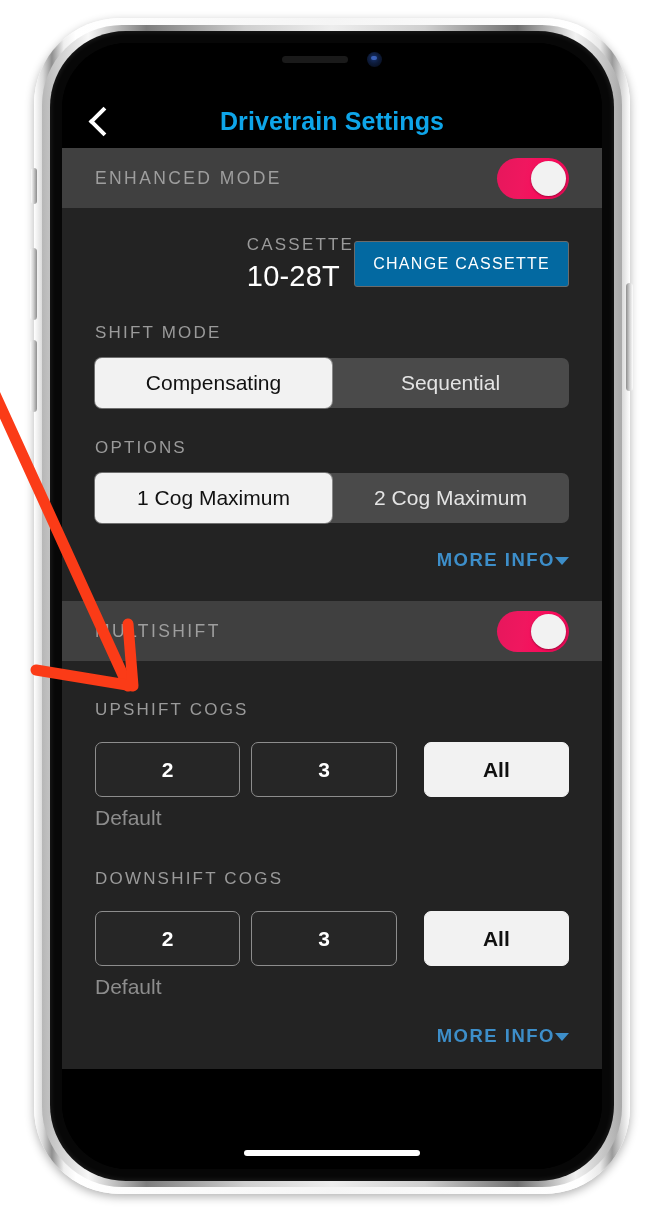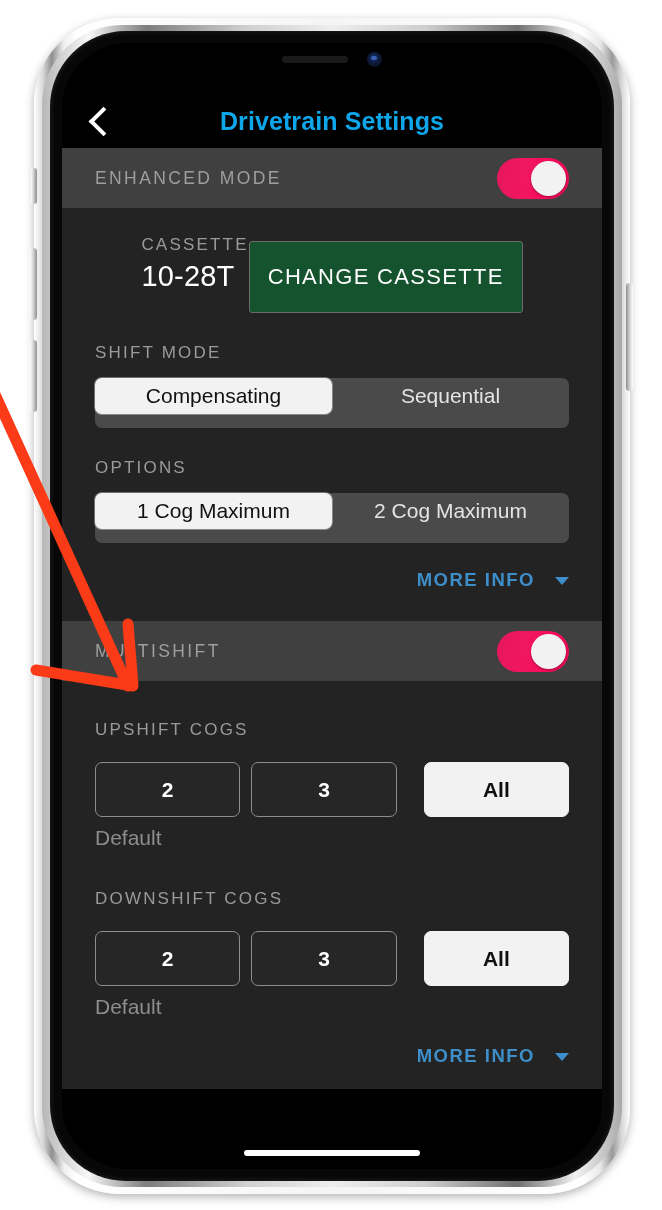--- a/index.html
+++ b/index.html
@@ -216,80 +216,80 @@
 
   .section-label {
     font-size: 17px;
     letter-spacing: 2.2px;
     color: #9a9a9a;
   }
 
   .cassette-row {
     display: flex;
     align-items: flex-start;
-    justify-content: center;
+    justify-content: flex-end;
     padding-top: 27px;
   }
   .cassette-value {
     font-size: 29px;
     font-weight: normal;
     color: #ffffff;
     margin-top: 5px;
     letter-spacing: 0.2px;
   }
   .change-cassette-btn {
     margin-top: 6px;
-    background: #14532d;
+    background: #0369a1;
     border: 1px solid #6b6b6b;
     border-radius: 3px;
     color: #ffffff;
-    font-size: 22px;
+    font-size: 16px;
     letter-spacing: 1.3px;
-    padding: 24px 18px;
+    padding: 14px 18px;
     line-height: 1;
   }
 
   .seg-block { padding-top: 30px; }
   .seg-block .section-label { display: block; margin-bottom: 15px; }
   .segmented {
     display: flex;
     background: #4a4a4a;
     border-radius: 7px;
     height: 50px;
     overflow: visible;
     position: relative;
   }
   .seg {
     flex: 1;
     display: flex;
     align-items: center;
     justify-content: center;
     font-size: 21px;
     color: #e4e4e4;
-    height: 36px;
+    height: 50px;
     box-sizing: border-box;
   }
   .seg.selected {
     background: #f2f2f2;
     color: #111111;
     border-radius: 7px;
     box-shadow: 0 0 0 1px rgba(255,255,255,0.35);
     z-index: 2;
   }
 
   .more-info-row {
     display: flex;
     justify-content: flex-end;
     align-items: center;
     padding: 26px 0 22px 0;
   }
   .more-info {
     display: inline-flex;
     align-items: center;
-    gap: 20px;
+    gap: 0;
     color: #3d8ec9;
     font-size: 18.5px;
     font-weight: bold;
     letter-spacing: 1.5px;
   }
   .caret-down {
     width: 0; height: 0;
     border-left: 7px solid transparent;
     border-right: 7px solid transparent;
     border-top: 8px solid #3d8ec9;

